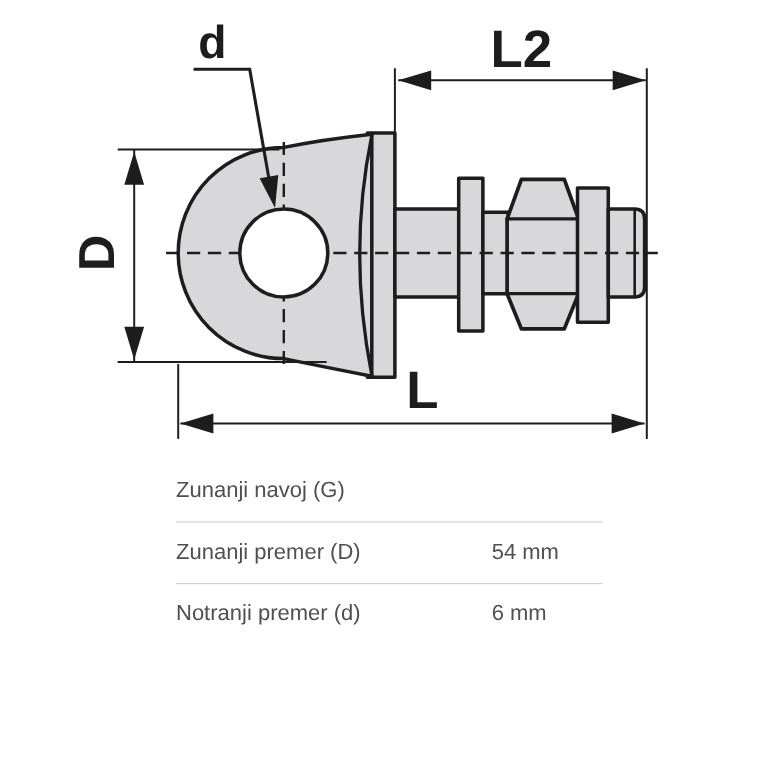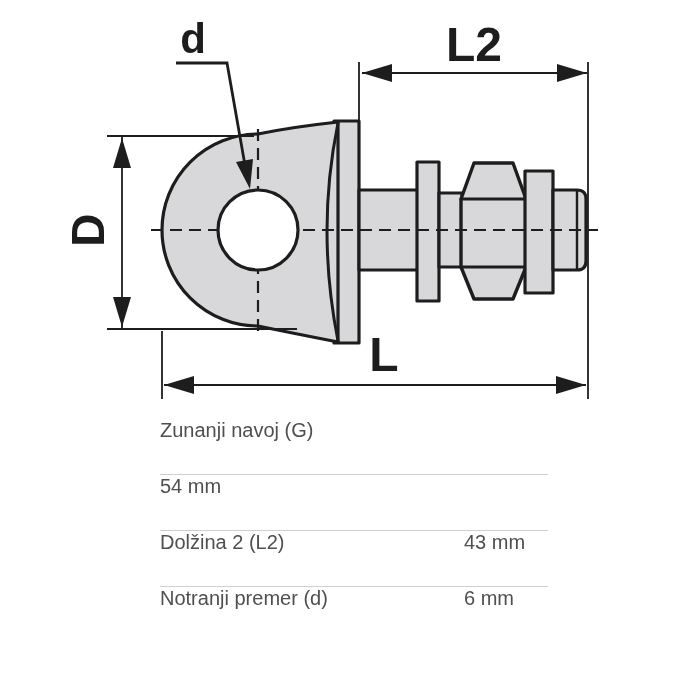--- a/index.html
+++ b/index.html
@@ -34,25 +34,24 @@
   
   .spec-table {
     position: absolute;
     left: 160px;
     top: 419px;
     width: 388px;
   }
   .spec-row {
     height: 55px;
     display: flex;
-    align-items: flex-start;
+    align-items: center;
     border-bottom: 1px solid #cfcfcf;
     font-size: 20px;
     color: #4f4f4f;
-    gap: 17px;
   }
   .spec-row:last-child { border-bottom: none; }
   .spec-label { flex: 0 0 287px; }
   .spec-value { flex: 1; }
 </style>
 </head>
 <body>
 
 <div class="stage">
 
@@ -107,25 +106,22 @@
     <polygon points="164,385 194,376 194,394" class="arrow"></polygon>
     <polygon points="586,385 556,376 556,394" class="arrow"></polygon>
     <text x="384" y="371" text-anchor="middle" font-size="48" class="dim-label">L</text>
   </svg>
 
   <div class="spec-table">
     <div class="spec-row">
       <span class="spec-label">Zunanji navoj (G)</span>
     </div>
     <div class="spec-row">
+      <span class="spec-label">Zunanji premer (D)</span>
       <span class="spec-value">54 mm</span>
-    </div>
-    <div class="spec-row">
-      <span class="spec-label">Dolžina 2 (L2)</span>
-      <span class="spec-value">43 mm</span>
     </div>
     <div class="spec-row">
       <span class="spec-label">Notranji premer (d)</span>
       <span class="spec-value">6 mm</span>
     </div>
   </div>
 
 </div>
 
 </body></html>

